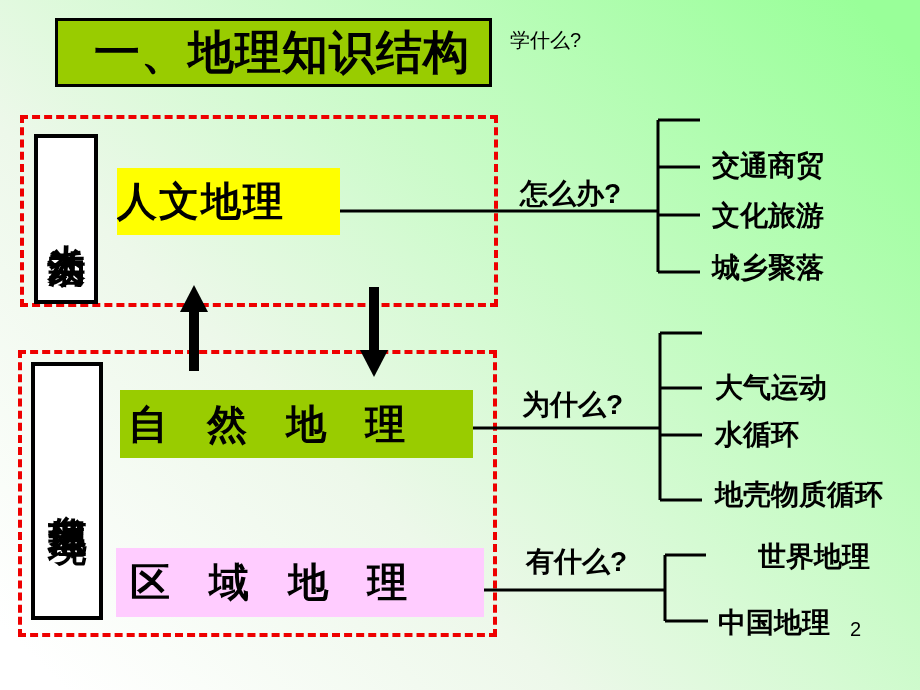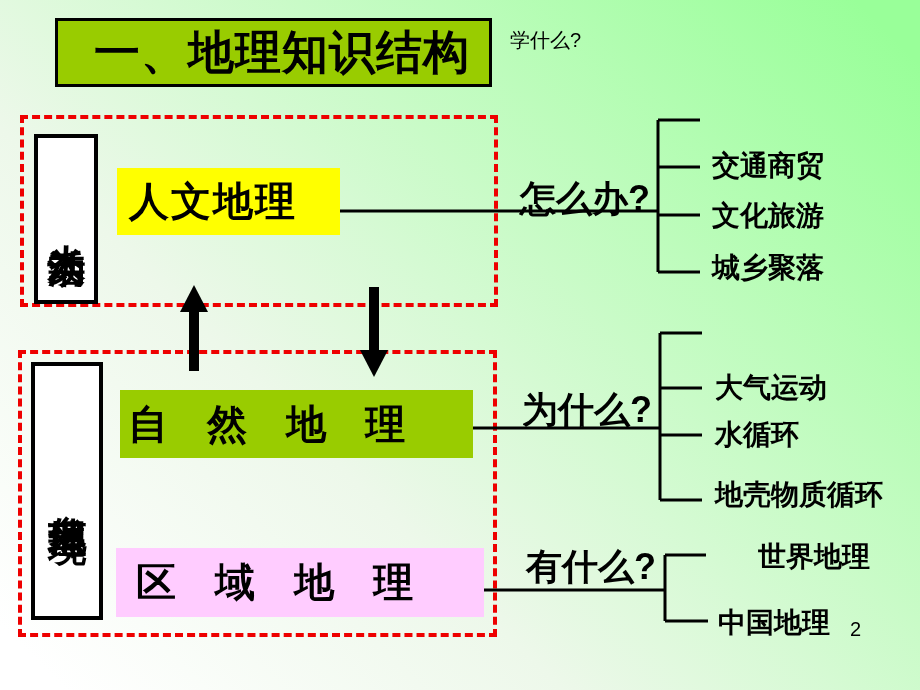--- a/index.html
+++ b/index.html
@@ -37,26 +37,26 @@
     font-weight:bold;font-size:38px;letter-spacing:2px;white-space:nowrap;
   }
   .vbox-human{left:34px;top:134px;width:64px;height:170px;}
   .vbox-nature{left:31px;top:362px;width:72px;height:258px;}
 
   
   .subject{
     display:flex;align-items:center;
     font-weight:bold;font-size:40px;white-space:nowrap;overflow:hidden;
   }
-  .human-geo{left:117px;top:168px;width:223px;height:67px;background:#ffff00;padding-left:12px;letter-spacing:2px;}
+  .human-geo{left:117px;top:168px;width:223px;height:67px;background:#ffff00;letter-spacing:2px;}
   .natural-geo{left:120px;top:390px;width:353px;height:68px;background:#99cc00;padding-left:8px;letter-spacing:14px;}
-  .regional-geo{left:116px;top:548px;width:368px;height:69px;background:#ffccff;padding-left:20px;letter-spacing:14px;}
+  .regional-geo{left:116px;top:548px;width:368px;height:69px;background:#ffccff;padding-left:14px;letter-spacing:14px;}
 
   
-  .q{font-weight:bold;font-size:36px;white-space:nowrap;}
+  .q{font-weight:bold;font-size:28px;white-space:nowrap;}
   .q1{left:520px;top:175px;}
   .q2{left:522px;top:386px;}
   .q3{left:526px;top:543px;}
 
   
   .leaf{font-weight:bold;font-size:28px;line-height:1;white-space:nowrap;}
   .b1-i0{left:712px;top:109px;}
   .b1-i1{left:712px;top:152px;}
   .b1-i2{left:712px;top:202px;}
   .b1-i3{left:712px;top:254px;}

